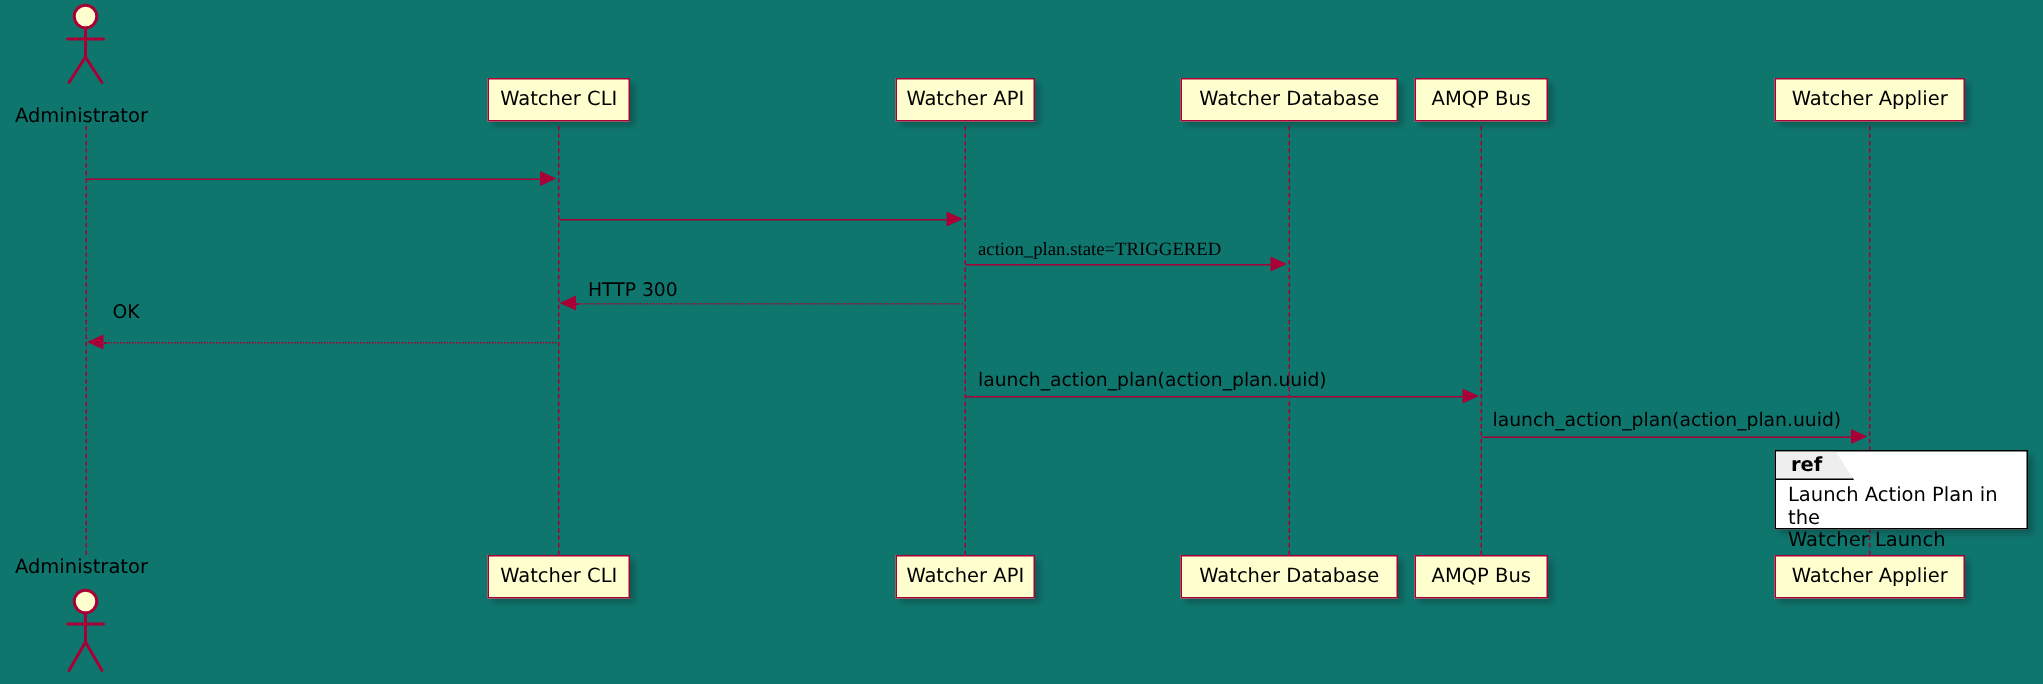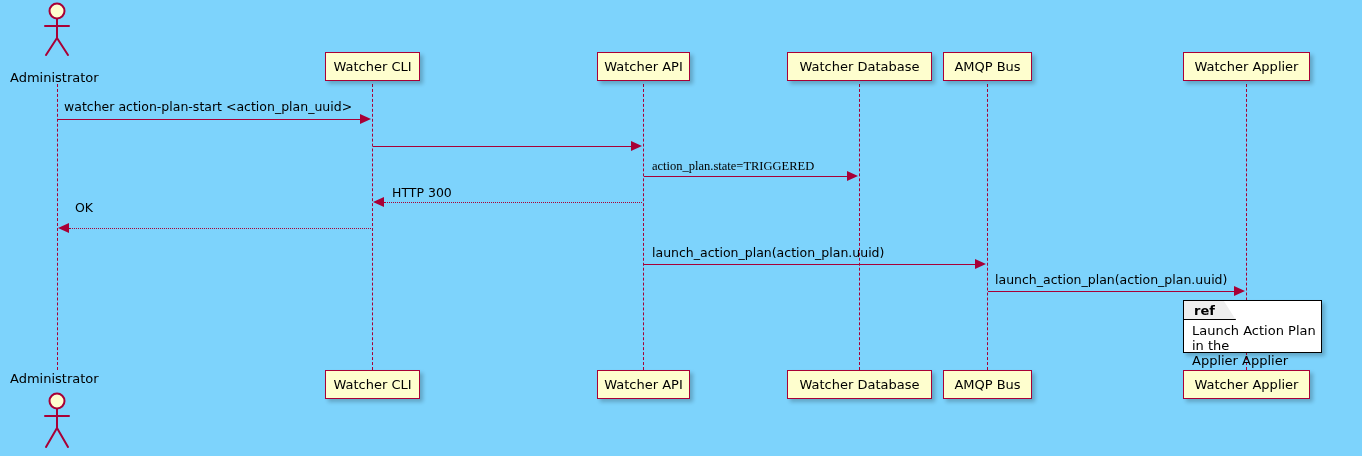--- a/index.html
+++ b/index.html
@@ -7,21 +7,21 @@
     padding: 0;
     background: #ffffff;
   }
   body {
     font-family: "DejaVu Sans", sans-serif;
   }
   #canvas {
     position: relative;
     width: 1362px;
     height: 456px;
-    background: #7dd3fc;
+    background: #0f766e;
     overflow: hidden;
   }
   
   .lifeline {
     position: absolute;
     width: 0;
     border-left: 1px dashed #A80036;
     top: 84px;
     height: 286px;
   }
@@ -157,21 +157,20 @@
   </div>
   <div class="participant" style="left:943px; top:52px; width:89px;">
     <span>AMQP Bus</span>
   </div>
   <div class="participant" style="left:1183px; top:52px; width:127px;">
     <span>Watcher Applier</span>
   </div>
 
   <div class="msg" style="left:58px; top:119px; width:302px;"></div>
   <div class="arrowhead right" style="left:360px; top:114px;"></div>
-  <div class="msg-label" style="left:64px; top:101px;">watcher action-plan-start &lt;action_plan_uuid&gt;</div>
 
   <div class="msg" style="left:373px; top:146px; width:258px;"></div>
   <div class="arrowhead right" style="left:631px; top:141px;"></div>
 
   <div class="msg" style="left:644px; top:176px; width:203px;"></div>
   <div class="arrowhead right" style="left:847px; top:171px;"></div>
   <div class="msg-label" style="left:652px; top:160px;font-family:Liberation Serif, serif;">action_plan.state=TRIGGERED</div>
 
   <div class="msg dotted" style="left:384px; top:202px; width:258px;"></div>
   <div class="arrowhead left" style="left:373px; top:197px;"></div>
@@ -182,26 +181,26 @@
   <div class="msg-label" style="left:75px; top:202px;">OK</div>
 
   <div class="msg" style="left:644px; top:264px; width:331px;"></div>
   <div class="arrowhead right" style="left:975px; top:259px;"></div>
   <div class="msg-label" style="left:652px; top:247px;">launch_action_plan(action_plan.uuid)</div>
 
   <div class="msg" style="left:988px; top:291px; width:246px;"></div>
   <div class="arrowhead right" style="left:1234px; top:286px;"></div>
   <div class="msg-label" style="left:995px; top:274px;">launch_action_plan(action_plan.uuid)</div>
 
-  <div class="ref-box" style="left:1183px; top:300px; width:139px; height:53px;">
+  <div class="ref-box" style="left:1183px; top:300px; width:169px; height:53px;">
     <div class="ref-tab">
       <span>ref</span>
     </div>
     <div class="ref-body">Launch Action Plan in the
-Applier Applier</div>
+Watcher Launch</div>
   </div>
 
   <div class="participant" style="left:325px; top:370px; width:95px;">
     <span>Watcher CLI</span>
   </div>
   <div class="participant" style="left:597px; top:370px; width:93px;">
     <span>Watcher API</span>
   </div>
   <div class="participant" style="left:787px; top:370px; width:145px;">
     <span>Watcher Database</span>

